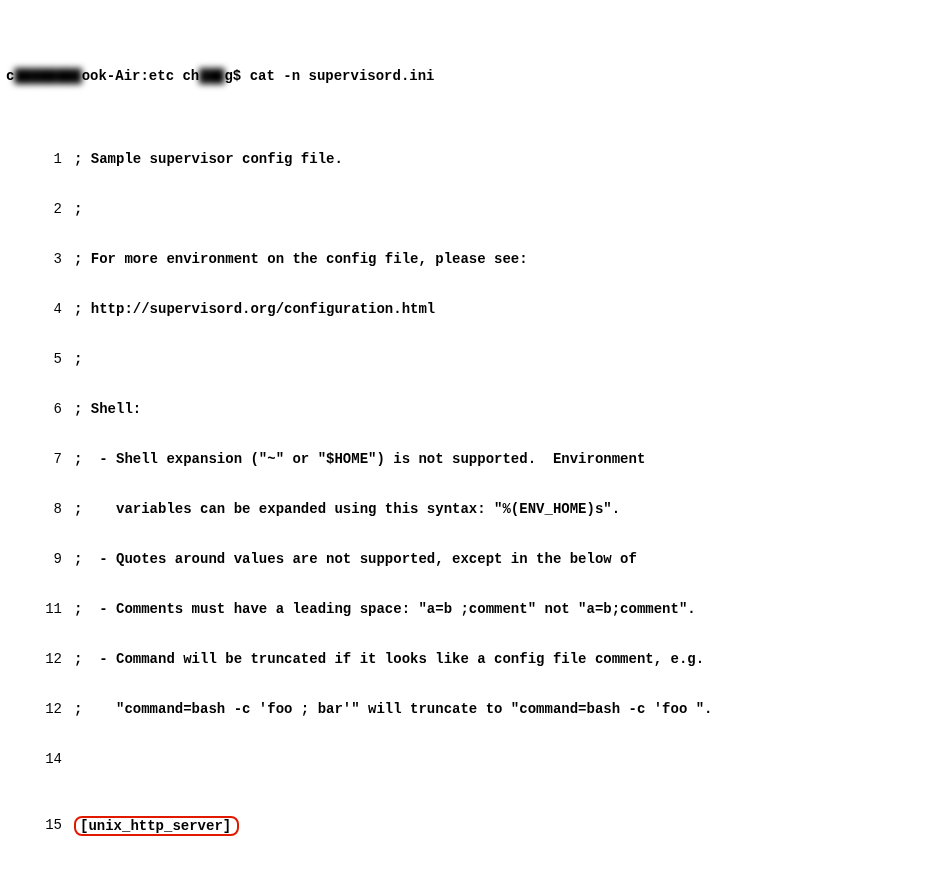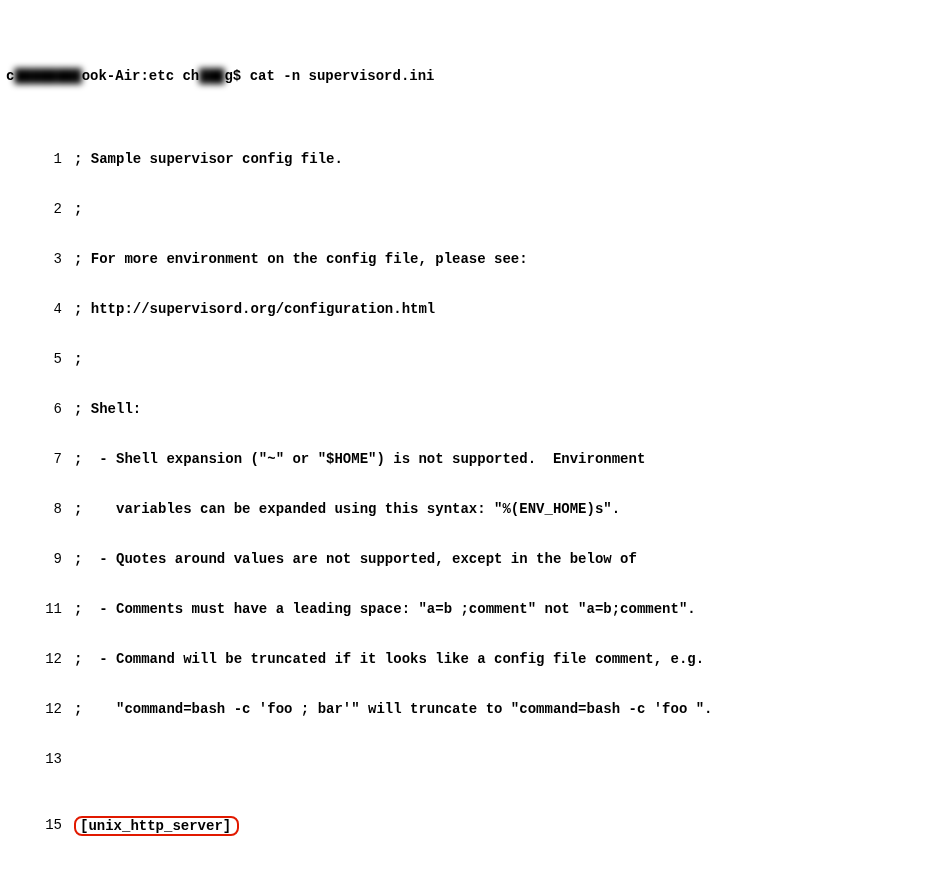--- a/index.html
+++ b/index.html
@@ -67,21 +67,21 @@
   <div class="row"><span class="gutter">3</span><span class="code">; For more environment on the config file, please see:</span></div>
   <div class="row"><span class="gutter">4</span><span class="code">; http://supervisord.org/configuration.html</span></div>
   <div class="row"><span class="gutter">5</span><span class="code">;</span></div>
   <div class="row"><span class="gutter">6</span><span class="code">; Shell:</span></div>
   <div class="row"><span class="gutter">7</span><span class="code">;  - Shell expansion ("~" or "$HOME") is not supported.  Environment</span></div>
   <div class="row"><span class="gutter">8</span><span class="code">;    variables can be expanded using this syntax: "%(ENV_HOME)s".</span></div>
   <div class="row"><span class="gutter">9</span><span class="code">;  - Quotes around values are not supported, except in the below of</span></div>
   <div class="row"><span class="gutter">11</span><span class="code">;  - Comments must have a leading space: "a=b ;comment" not "a=b;comment".</span></div>
   <div class="row"><span class="gutter">12</span><span class="code">;  - Command will be truncated if it looks like a config file comment, e.g.</span></div>
   <div class="row"><span class="gutter">12</span><span class="code">;    "command=bash -c 'foo ; bar'" will truncate to "command=bash -c 'foo ".</span></div>
-  <div class="row"><span class="gutter">13</span><span class="code"></span></div>
+  <div class="row"><span class="gutter">14</span><span class="code"></span></div>
 
   <div class="row"><span class="gutter">15</span><span class="code"><span class="redbox">[unix_http_server]</span></span></div>
   
   
   
   
   
   
 
   

